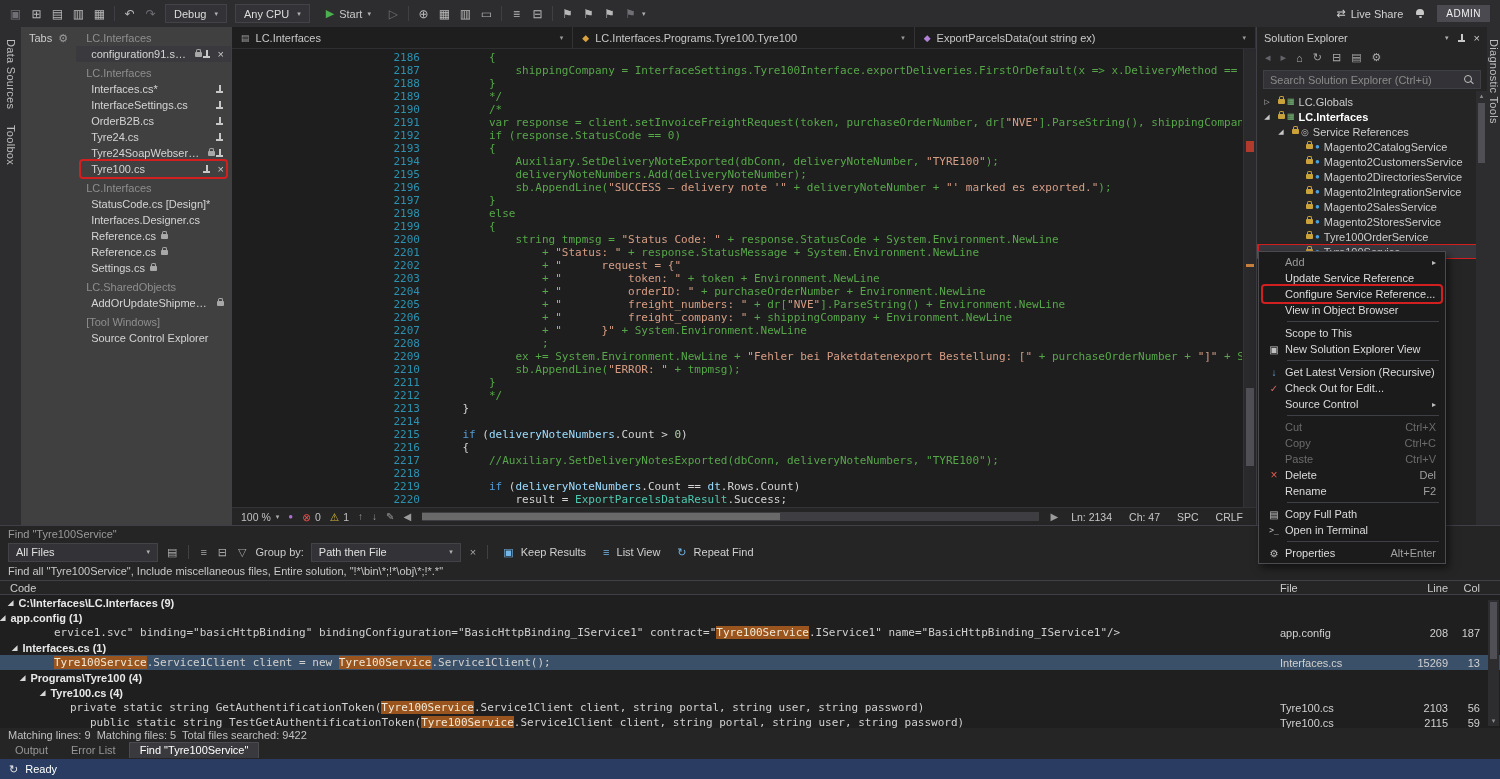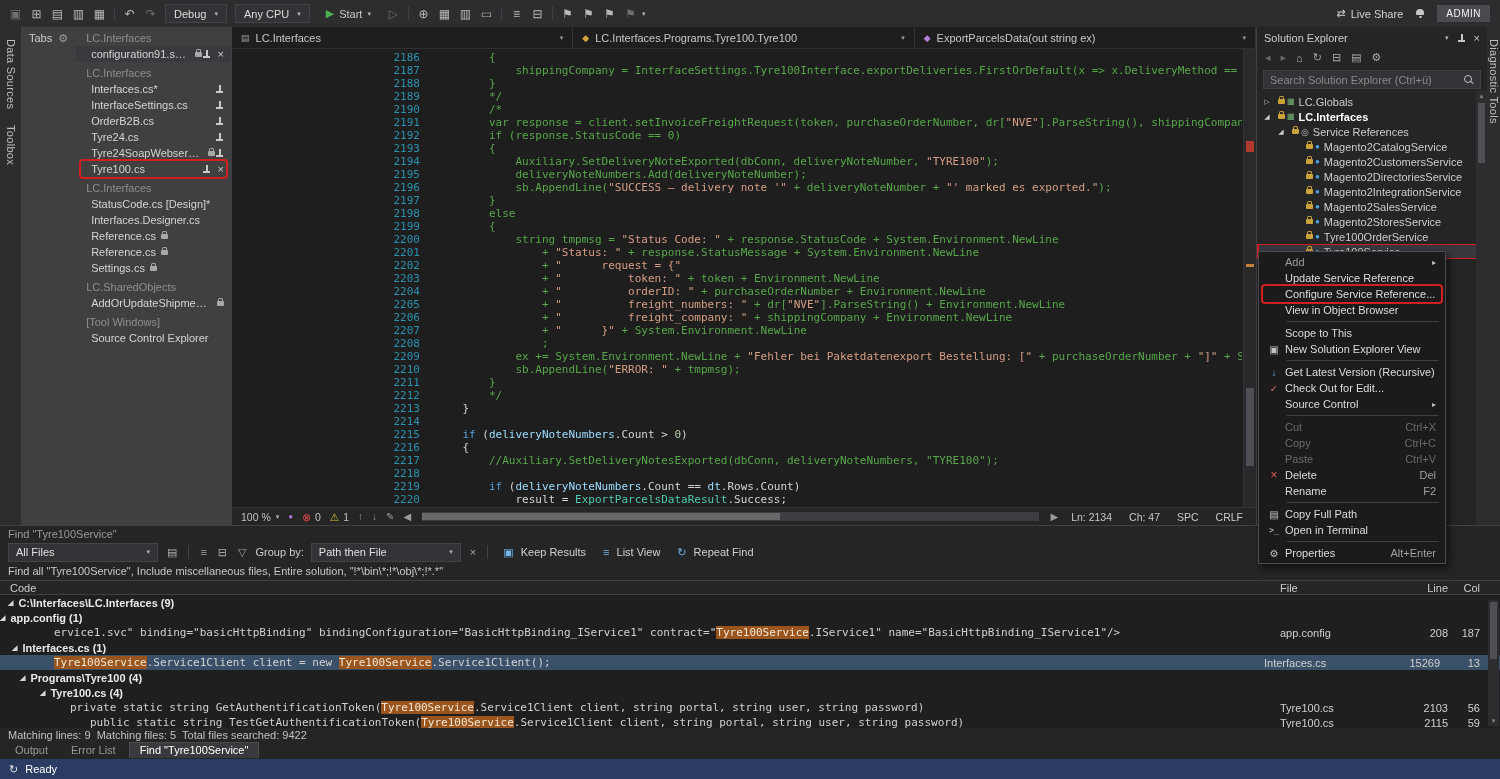--- a/index.html
+++ b/index.html
@@ -127,21 +127,21 @@
   .fp-ic { color: #a8a8a8; font-size: 11px; padding: 0 2px; }
   .fp-ic.blue { color: #75b6e8; }
   .fp-sep { width: 1px; height: 14px; background: #3f3f46; margin: 0 2px; }
   .fp-label { color: #cccccc; }
   .fp-btn { display: flex; align-items: center; gap: 5px; color: #d0d0d0; padding: 0 4px; }
   .fp-summary { padding: 1px 8px 3px; color: #c8c8c8; white-space: pre; overflow: hidden; }
   .fp-colheader { display: flex; align-items: center; height: 15px; border-top: 1px solid #3f3f46; border-bottom: 1px solid #3f3f46; background: #252526; color: #cccccc; }
   .fh-code { flex: 1; padding-left: 10px; }
   .fp-list { flex: 1; background: #1f1f1f; overflow: hidden; }
   .fr-row { display: flex; align-items: center; height: 15px; color: #d0d0d0; white-space: nowrap; }
-  .fr-row.selected { background: #3a5068; gap: 8px; }
+  .fr-row.selected { background: #3a5068; }
   .fr-group { font-weight: bold; color: #e8e8e8; gap: 5px; }
   .fr-arrow { font-size: 7px; color: #d8d8d8; }
   .fr-code { flex: 1; overflow: hidden; white-space: pre; font-family: "DejaVu Sans Mono", "Liberation Mono", monospace; }
   .fr-hl { background: #99551d; color: #f2e7d3; }
   .fr-file { flex: 0 0 122px; }
   .fr-line { flex: 0 0 46px; text-align: right; }
   .fr-col { flex: 0 0 52px; text-align: right; padding-right: 20px; }
   .fp-scroll { position: absolute; right: 1px; top: 74px; bottom: 33px; width: 11px; background: #2d2d30; }
   .fp-thumb { position: absolute; left: 2px; right: 2px; top: 2px; height: 45%; background: #4f4f55; }
   .fp-down { position: absolute; bottom: 1px; left: 0; right: 0; text-align: center; font-size: 7px; color: #8a8a8a; }

